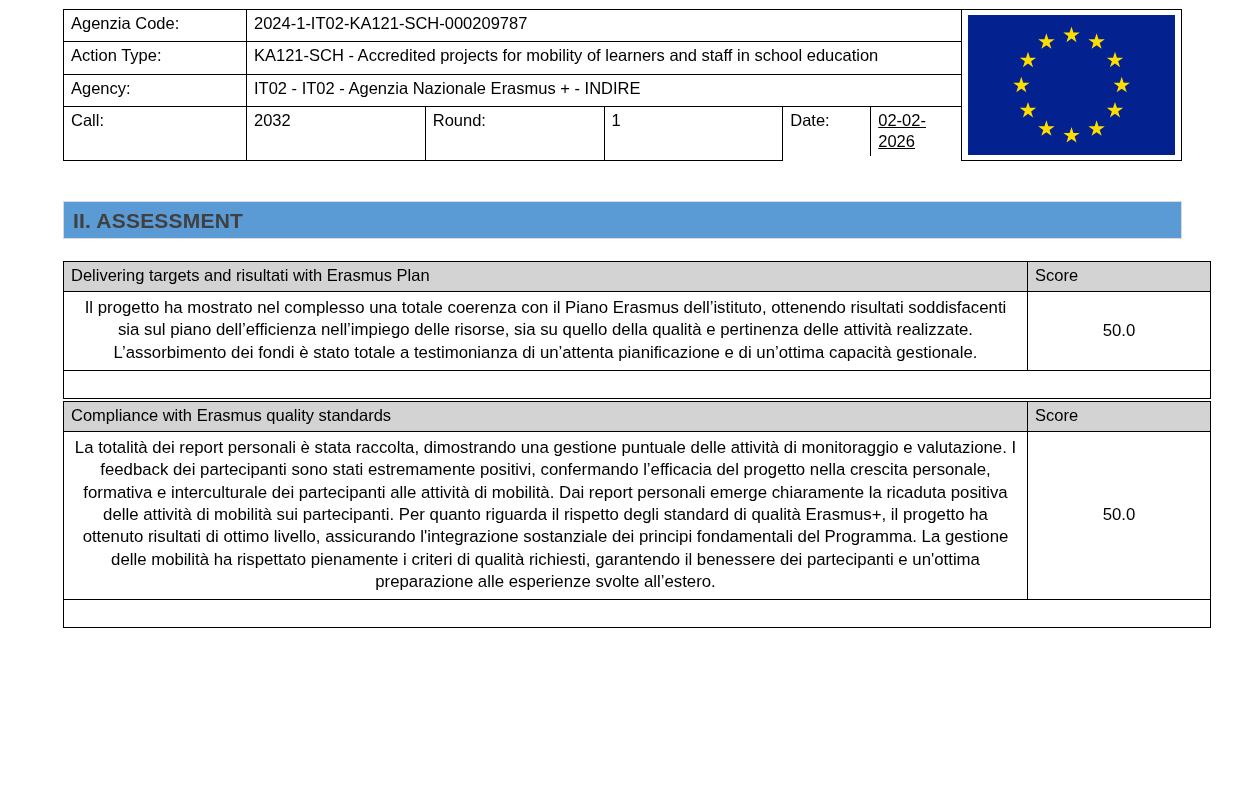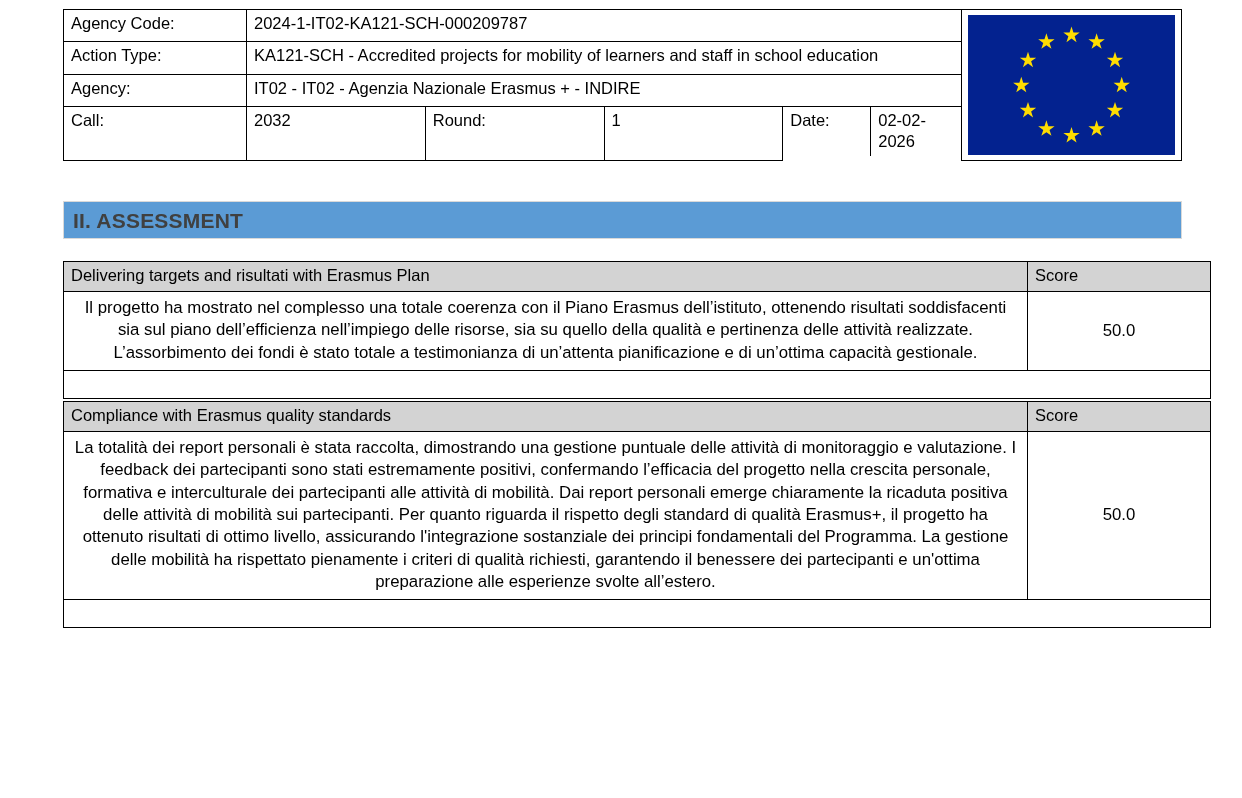--- a/index.html
+++ b/index.html
@@ -129,21 +129,21 @@
   }
 </style>
 </head>
 <body>
 
 <div class="page">
 
   <table class="id-table">
     <tbody>
         <tr>
-      <td class="id-label">Agency Code:</td>
+      <td class="id-label">Agenzia Code:</td>
       <td colspan="4">2024-1-IT02-KA121-SCH-000209787</td>
       <td class="logo-cell" rowspan="4">
         <svg class="eu-flag" viewBox="0 0 207 138">
           <rect x="0" y="0" width="207" height="138" fill="#03228f"></rect>
           <g fill="#ffdd00">
             <polygon points="0,-8.6 1.94,-2.66 8.18,-2.66 3.14,1.02 5.06,6.96 0,3.28 -5.06,6.96 -3.14,1.02 -8.18,-2.66 -1.94,-2.66" transform="translate(103.5,19.2)"></polygon>
             <polygon points="0,-8.6 1.94,-2.66 8.18,-2.66 3.14,1.02 5.06,6.96 0,3.28 -5.06,6.96 -3.14,1.02 -8.18,-2.66 -1.94,-2.66" transform="translate(128.6,25.9)"></polygon>
             <polygon points="0,-8.6 1.94,-2.66 8.18,-2.66 3.14,1.02 5.06,6.96 0,3.28 -5.06,6.96 -3.14,1.02 -8.18,-2.66 -1.94,-2.66" transform="translate(147.0,44.3)"></polygon>
             <polygon points="0,-8.6 1.94,-2.66 8.18,-2.66 3.14,1.02 5.06,6.96 0,3.28 -5.06,6.96 -3.14,1.02 -8.18,-2.66 -1.94,-2.66" transform="translate(153.7,69.4)"></polygon>
             <polygon points="0,-8.6 1.94,-2.66 8.18,-2.66 3.14,1.02 5.06,6.96 0,3.28 -5.06,6.96 -3.14,1.02 -8.18,-2.66 -1.94,-2.66" transform="translate(147.0,94.5)"></polygon>
@@ -169,21 +169,21 @@
     <tr>
       <td class="id-label">Call:</td>
       <td class="cw-2024">2032</td>
       <td class="cw-round">Round:</td>
       <td class="cw-num">1</td>
       <td style="padding:0;border:0;">
         <table style="width:100%;border-collapse:collapse;table-layout:fixed;">
           <tbody>
                 <tr>
             <td class="cw-date" style="border-top:0;border-bottom:0;border-left:0;">Date:</td>
-            <td style="border-top:0;border-bottom:0;border-right:0;">02-02-2026</td>
+            <td style="border-top:0;border-bottom:0;border-right:0;text-decoration:underline;">02-02-2026</td>
           </tr>
         </tbody>
             </table>
       </td>
     </tr>
   </tbody>
     </table>
 
   <div class="section-bar">
     <span class="section-bar-label">II. ASSESSMENT</span>

